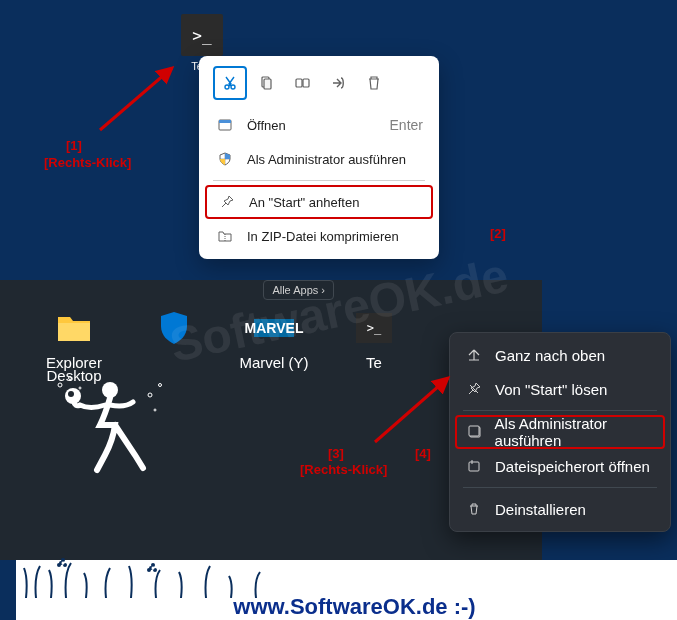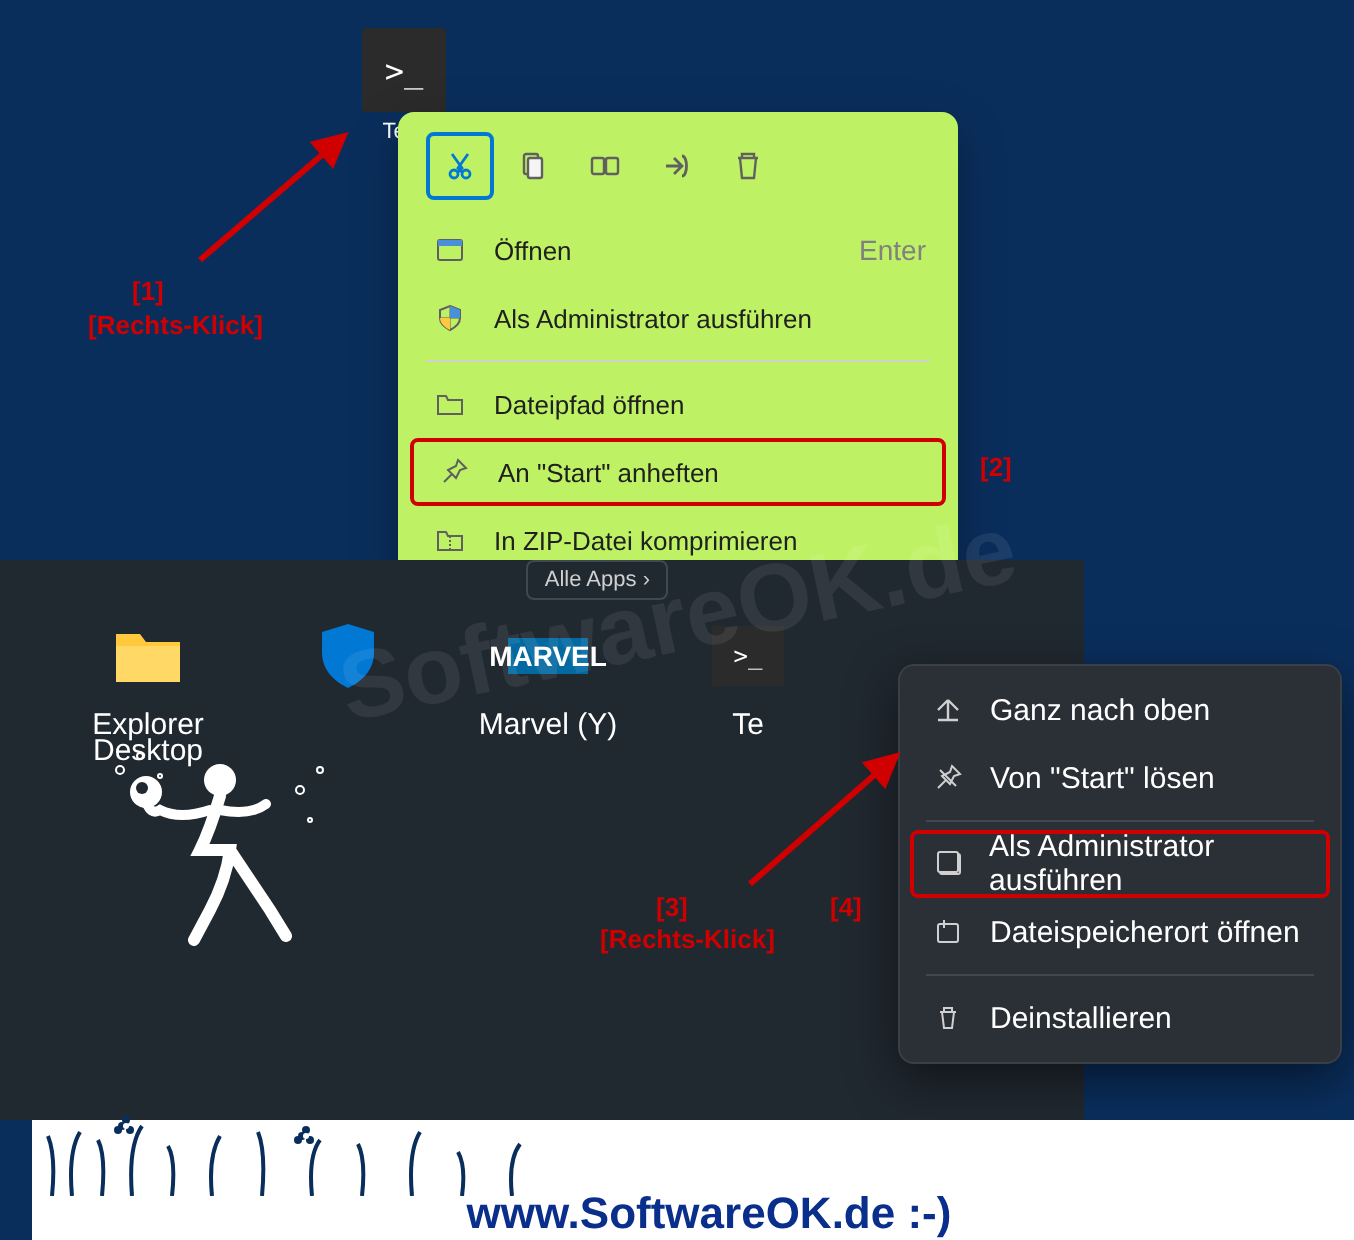--- a/index.html
+++ b/index.html
@@ -6,21 +6,21 @@
     body { font-family: "Segoe UI", Tahoma, sans-serif; width: 677px; height: 620px; position: relative; overflow: hidden; background: #0a2e5c; }
     
     
     .top-section { position: absolute; top: 0; left: 0; width: 677px; height: 280px; background: #0a2e5c; }
     
     .desktop-icon { position: absolute; top: 14px; left: 178px; width: 48px; text-align: center; }
     .desktop-icon .icon-box { width: 42px; height: 42px; background: #2b2b2b; margin: 0 auto; display: flex; align-items: center; justify-content: center; border-radius: 2px; }
     .desktop-icon .prompt { color: white; font-size: 16px; font-family: monospace; }
     .desktop-icon .label { color: white; font-size: 11px; margin-top: 4px; }
     
-    .light-menu { position: absolute; top: 56px; left: 199px; width: 280px; background: #bef264; border-radius: 8px; box-shadow: 0 8px 24px rgba(0,0,0,0.3); padding: 6px; }
+    .light-menu { position: absolute; top: 56px; left: 199px; width: 240px; background: #ffffff; border-radius: 8px; box-shadow: 0 8px 24px rgba(0,0,0,0.3); padding: 6px; }
     .light-menu .toolbar { display: flex; gap: 2px; padding: 4px 8px 8px; }
     .light-menu .toolbar .tb-btn { width: 34px; height: 34px; display: flex; align-items: center; justify-content: center; border-radius: 4px; cursor: pointer; }
     .light-menu .toolbar .tb-btn.selected { border: 2px solid #0078d4; border-radius: 4px; }
     .light-menu .menu-item { display: flex; align-items: center; height: 34px; padding: 0 10px; font-size: 13px; color: #202020; border-radius: 4px; cursor: pointer; position: relative; }
     .light-menu .menu-item .mi-icon { width: 20px; display: flex; justify-content: center; margin-right: 12px; }
     .light-menu .menu-item .mi-short { margin-left: auto; font-size: 14px; color: #808080; }
     .light-menu .menu-item.highlighted { border: 2px solid #d00000; }
     .light-menu .sep { height: 1px; background: #d0d0d0; margin: 4px 8px; }
     
     
@@ -118,28 +118,20 @@
           <svg width="14" height="14" viewBox="0 0 14 14">
             <path d="M7 1 L12 3 L12 7 C12 10 9 12 7 13 C5 12 2 10 2 7 L2 3 Z" stroke="#606060" fill="none"></path>
             <path d="M7 1 L7 13 M2 7 L12 7" stroke="#606060" stroke-width="0.5"></path>
             <path d="M7 1 L12 3 L12 7 L7 7 Z" fill="#4a90d9"></path>
             <path d="M2 7 L7 7 L7 13 C5 12 2 10 2 7" fill="#ffc83d"></path>
           </svg>
         </span>
       <span>Als Administrator ausführen</span>
     </div>
     <div class="sep"></div>
-    <div class="menu-item">
-      <span class="mi-icon">
-          <svg width="14" height="14" viewBox="0 0 14 14">
-            <path d="M1 3 L5 3 L6 5 L13 5 L13 12 L1 12 Z" stroke="#606060" fill="none"></path>
-          </svg>
-        </span>
-      <span>Dateipfad öffnen</span>
-    </div>
     <div class="menu-item highlighted">
       <span class="mi-icon">
           <svg width="14" height="14" viewBox="0 0 14 14">
             <path d="M9 1 L13 5 L10 6 L8 10 L4 6 L8 4 Z M6 8 L2 12" stroke="#606060" fill="none"></path>
           </svg>
         </span>
       <span>An "Start" anheften</span>
     </div>
     <div class="menu-item">
       <span class="mi-icon">

